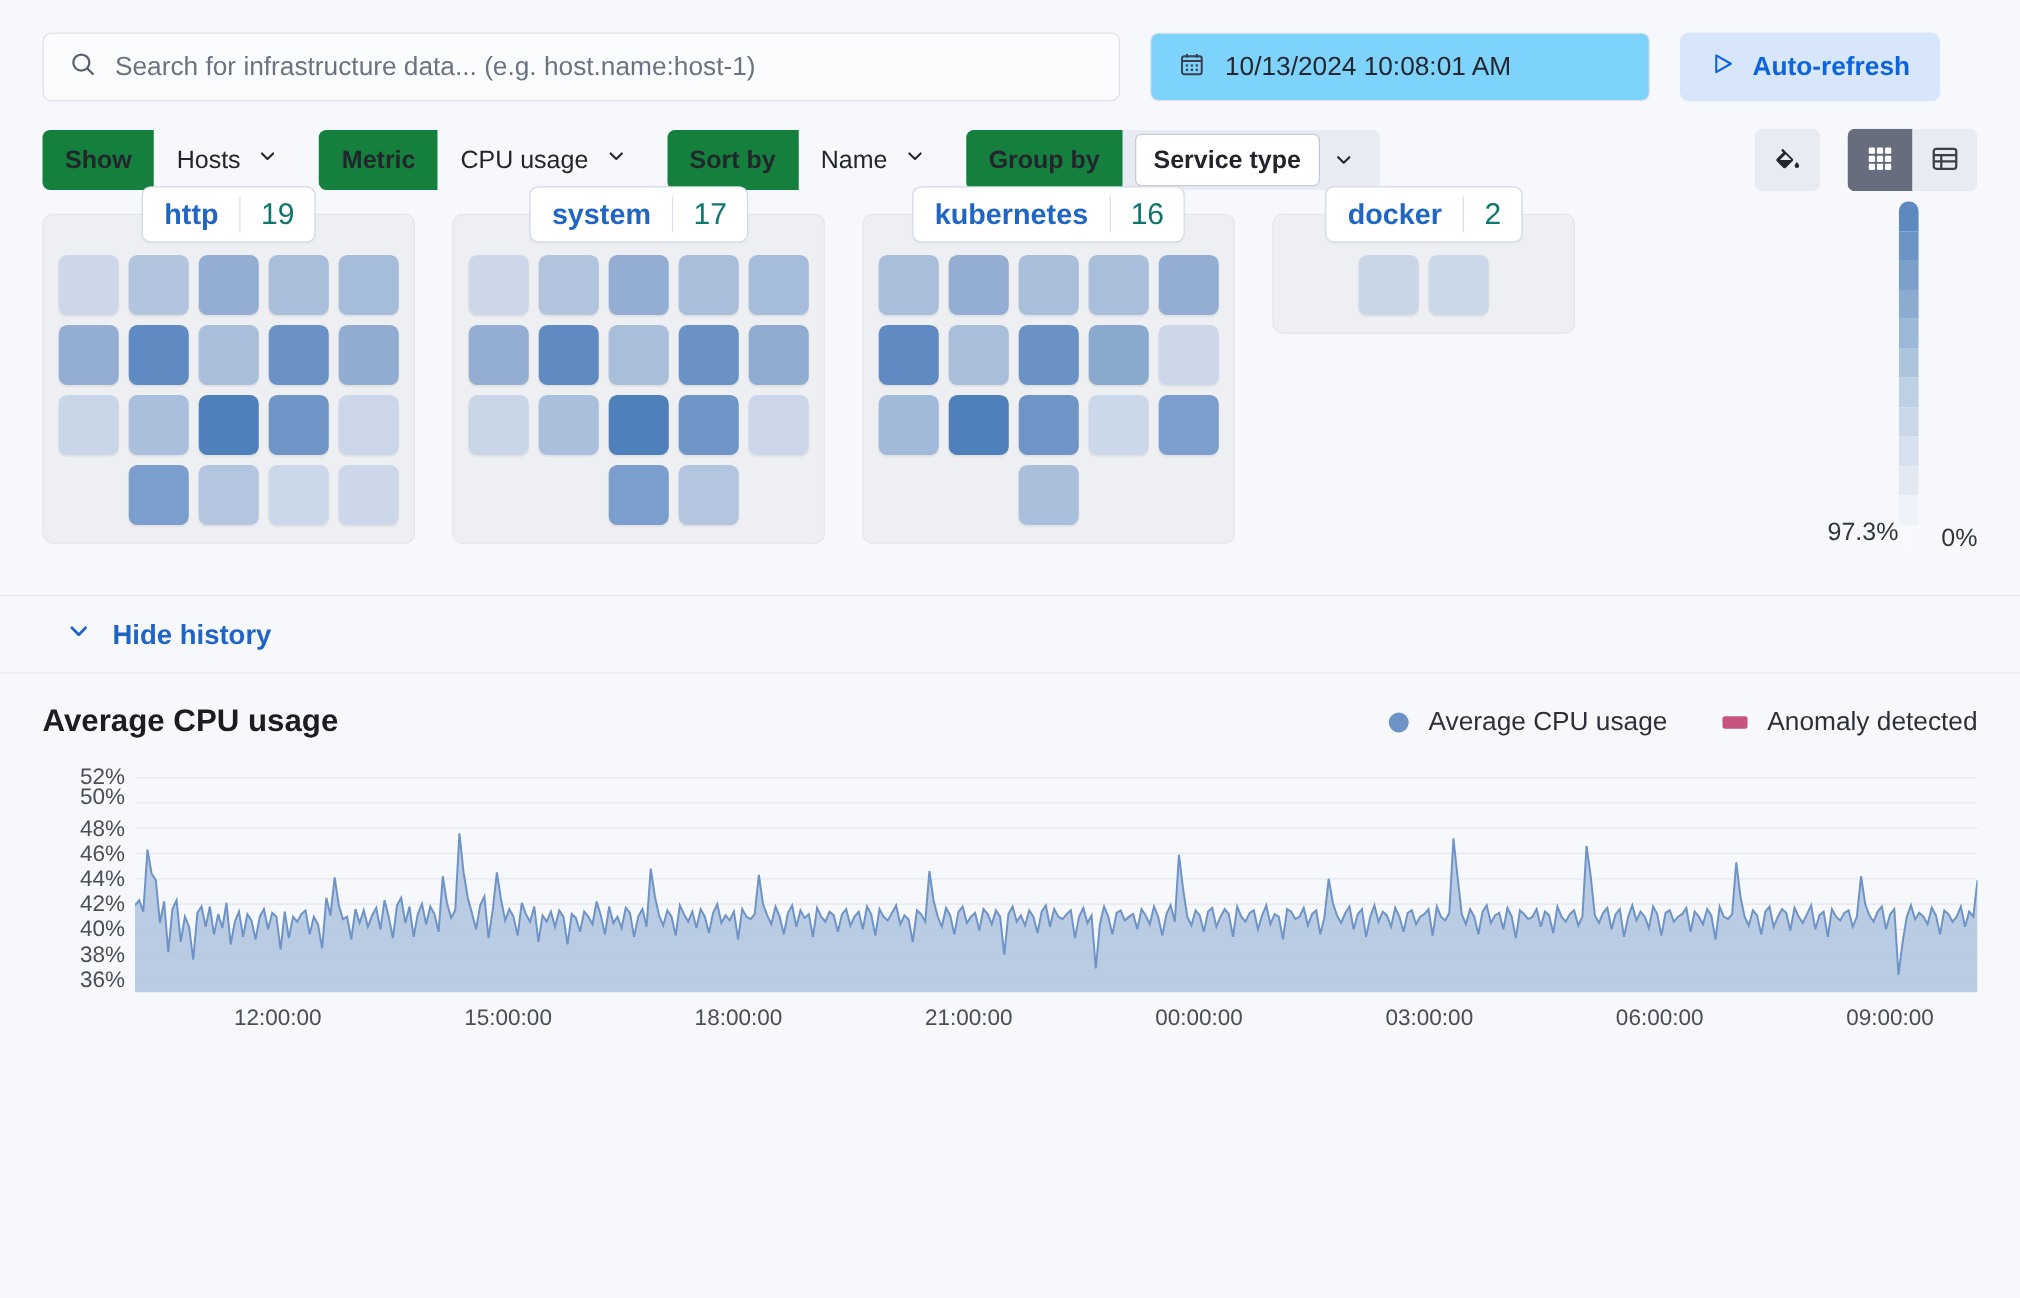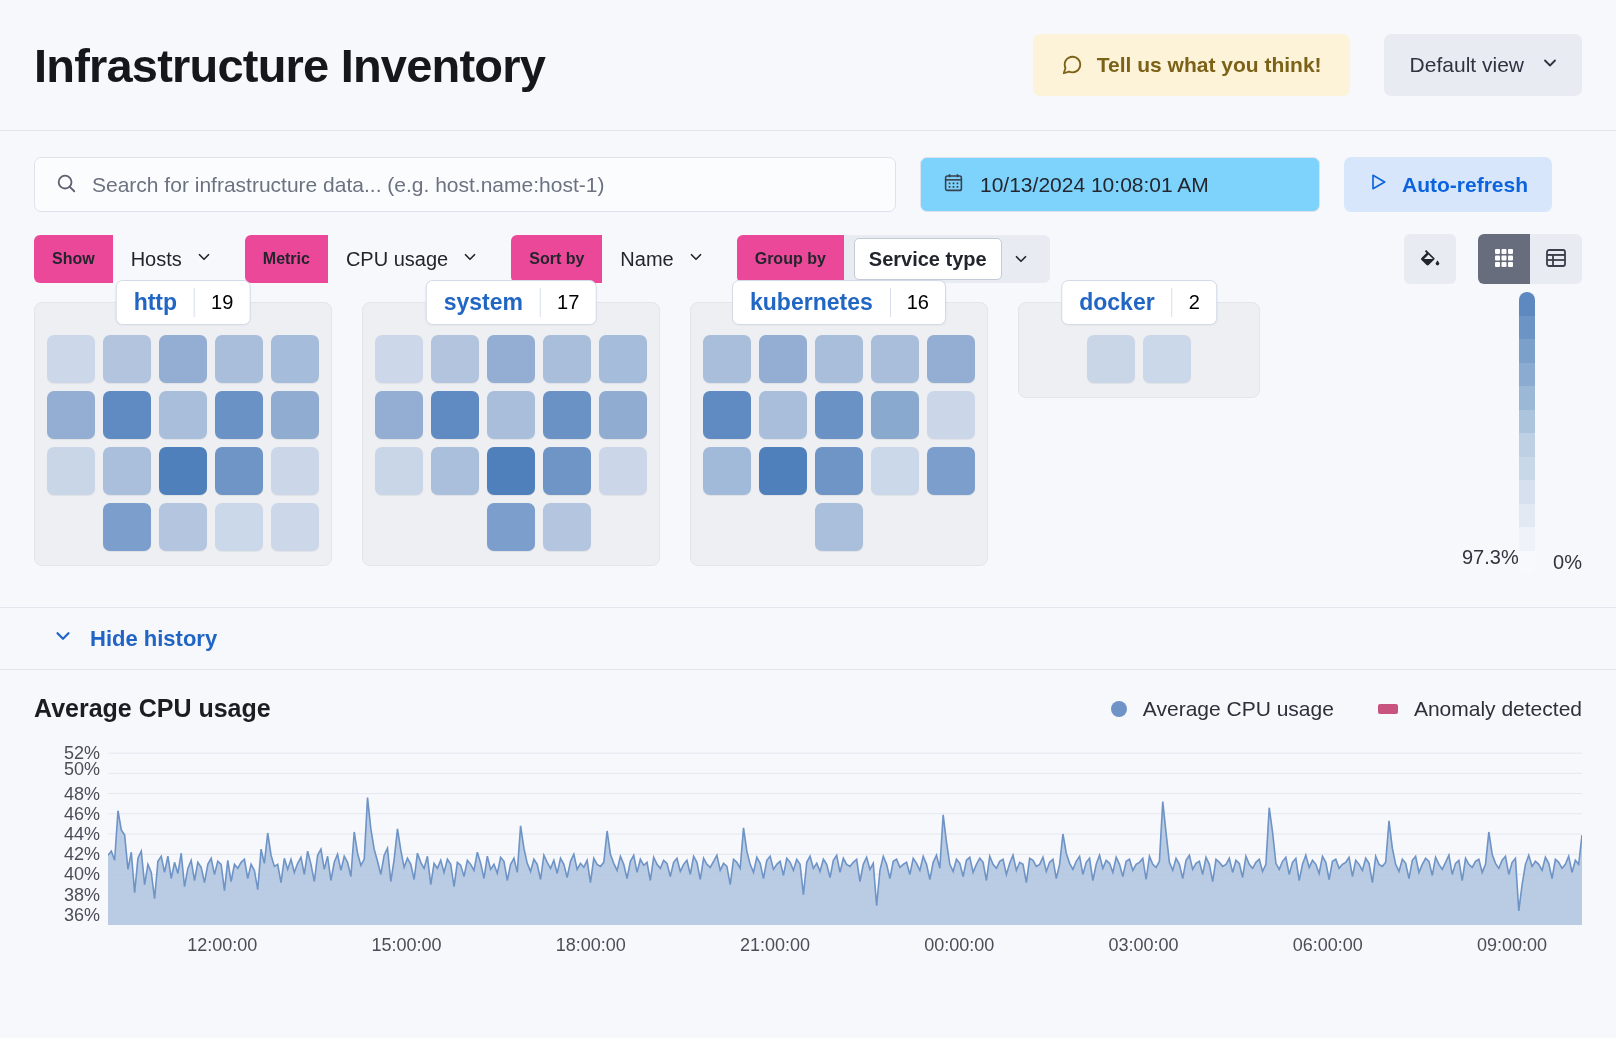--- a/index.html
+++ b/index.html
@@ -96,22 +96,22 @@
     font-weight: 700;
     cursor: pointer;
     font-family: "Liberation Sans", sans-serif;
     min-width: 194px;
     justify-content: center;
   }
 
   .filter-row { display: flex; align-items: center; margin-top: 22px; gap: 0; }
   .fgroup { display: flex; align-items: center; margin-right: 14px; }
   .fgroup .flabel {
-    background: #ec4899;
-    font-size: 16px; font-weight: 700; color: #23252d;
+    background: #15803d;
+    font-size: 20px; font-weight: 700; color: #23252d;
     padding: 0 18px; height: 48px; display: flex; align-items: center;
     border-radius: 6px 0 0 6px;
   }
   .fgroup .fval {
     background: transparent;
     height: 48px; display: flex; align-items: center; gap: 13px;
     padding: 0 18px;
     font-size: 20px; color: #23252d;
     cursor: pointer;
     border-radius: 0 6px 6px 0;
@@ -166,21 +166,21 @@
     display: flex; align-items: center;
     z-index: 3;
     white-space: nowrap;
     box-shadow: 0 1px 2px rgba(0,0,0,0.03);
   }
   .group-title .gname {
     color: #2266c4; font-size: 23px; font-weight: 700;
     padding: 0 17px;
   }
   .group-title .gsep { width: 1px; align-self: stretch; background: #d9dfea; margin: 7px 0; }
-  .group-title .gcount { color: #000000; font-size: 20px; padding: 0 16px; }
+  .group-title .gcount { color: #0f766e; font-size: 24px; padding: 0 16px; }
   .group-body {
     background: #eeeff3;
     border: 1px solid #e3e5eb;
     border-radius: 8px;
     padding: 32px 12px 14px 12px;
     display: flex; flex-direction: column; gap: 8px;
     align-items: flex-start;
   }
   .wrow { display: flex; gap: 8px; }
   .tile {
@@ -250,41 +250,20 @@
   .x-axis div {
     position: absolute; font-size: 18px; color: #4a4e58;
     transform: translateX(-50%); white-space: nowrap;
   }
 </style>
 </head>
 <body>
 
 <div class="page">
 
-  <div class="header">
-    <div class="page-title">Infrastructure Inventory</div>
-    <div class="header-actions">
-      <button class="feedback-btn">
-        <span>
-          <svg width="22" height="22" viewBox="0 0 24 24" fill="none" stroke="#7b6218" stroke-width="2" stroke-linecap="round" stroke-linejoin="round">
-              <path d="M21 11.5a8.38 8.38 0 0 1-.9 3.8 8.5 8.5 0 0 1-7.6 4.7 8.38 8.38 0 0 1-3.8-.9L3 21l1.9-5.7a8.38 8.38 0 0 1-.9-3.8 8.5 8.5 0 0 1 4.7-7.6 8.38 8.38 0 0 1 3.8-.9h.5a8.48 8.48 0 0 1 8 8v.5z"></path>
-            </svg>
-        </span>
-        <span>Tell us what you think!</span>
-      </button>
-      <button class="view-btn">
-        <span>Default view</span>
-        <span>
-          <svg width="20" height="20" viewBox="0 0 24 24" fill="none" stroke="#2f3340" stroke-width="2.2" stroke-linecap="round" stroke-linejoin="round">
-              <polyline points="6 9 12 15 18 9"></polyline>
-            </svg>
-        </span>
-      </button>
-    </div>
-  </div>
 
   <div class="toolbar">
     <div class="search-row">
       <div class="search-box">
         <span>
           <svg width="22" height="22" viewBox="0 0 24 24" fill="none" stroke="#5c6270" stroke-width="2" stroke-linecap="round">
               <circle cx="11" cy="11" r="7"></circle>
               <line x1="16.2" y1="16.2" x2="21" y2="21"></line>
             </svg>
         </span>

